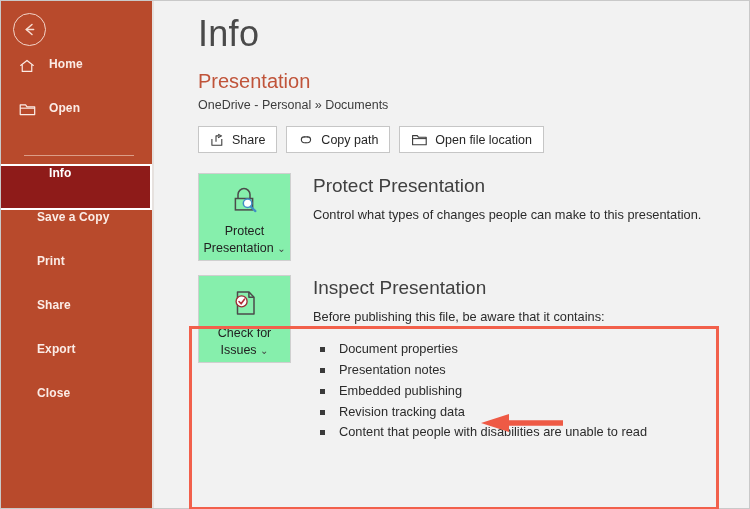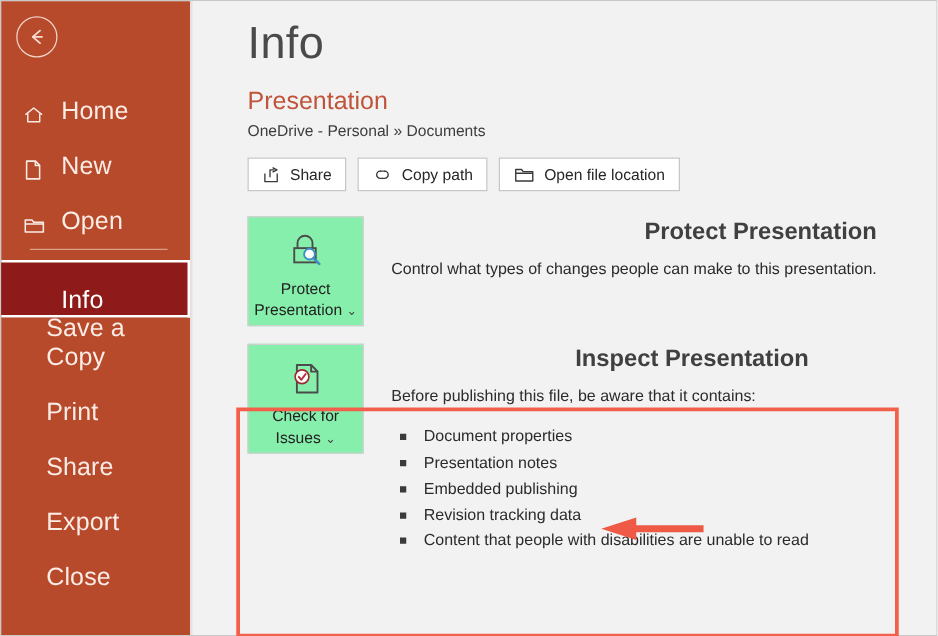--- a/index.html
+++ b/index.html
@@ -46,28 +46,29 @@
     justify-content: center;
     cursor: pointer;
   }
   .back-btn svg { display: block; }
 
   .nav {
     margin-top: 56px;
   }
   .nav-item {
     display: flex;
-    align-items: flex-end;
+    align-items: flex-start;
     height: 44px;
     padding-left: 17px;
-    font-size: 20px;
+    font-size: 12px;
     color: #fbece6;
     letter-spacing: .1px;
     cursor: pointer;
     box-sizing: border-box;
+    font-weight: bold;
   }
   .nav-item .nv-icon {
     width: 22px;
     flex: 0 0 22px;
     display: flex;
     align-items: center;
     justify-content: flex-start;
     margin-right: 9px;
   }
   .nav-item .nv-icon svg { display: block; }
@@ -176,23 +177,22 @@
   }
   .chev { font-size: 10px; color: #444; }
 
   .sec-body {
     margin-left: 22px;
     padding-top: 2px;
   }
   .sec-title {
     font-size: 19px;
     color: #404040;
-    font-weight: 700;
+    font-weight: 400;
     line-height: 1.2;
-    text-align: right;
   }
   .sec-desc {
     font-size: 12.8px;
     color: #2b2b2b;
     margin-top: 8px;
     line-height: 1.45;
   }
   .bullets {
     list-style: none;
     margin: 13px 0 0 0;
@@ -259,29 +259,20 @@
       <div class="nav-item">
         <span class="nv-icon">
           <svg width="18" height="18" viewBox="0 0 20 20">
             <path d="M3 9.4 L10 3.8 L17 9.4" fill="none" stroke="#fbece6" stroke-width="1.3" stroke-linecap="round" stroke-linejoin="round"></path>
             <path d="M4.7 8.6 V16 H15.3 V8.6" fill="none" stroke="#fbece6" stroke-width="1.3" stroke-linejoin="round"></path>
           </svg>
         </span>
         <span>Home</span>
       </div>
 
-      <div class="nav-item">
-        <span class="nv-icon">
-          <svg width="17" height="18" viewBox="0 0 17 19">
-            <path d="M3 2 H10.5 L14 5.6 V17 H3 Z" fill="none" stroke="#fbece6" stroke-width="1.3" stroke-linejoin="round"></path>
-            <path d="M10.4 2 V5.7 H14" fill="none" stroke="#fbece6" stroke-width="1.3" stroke-linejoin="round"></path>
-          </svg>
-        </span>
-        <span>New</span>
-      </div>
 
       <div class="nav-item">
         <span class="nv-icon">
           <svg width="19" height="17" viewBox="0 0 20 18">
             <path d="M2.3 14.4 V4.2 H8 L9.5 6.2 H17.6 V14.4 Z" fill="none" stroke="#fbece6" stroke-width="1.3" stroke-linejoin="round"></path>
             <line x1="2.3" y1="7.6" x2="17.6" y2="7.6" stroke="#fbece6" stroke-width="1.2"></line>
           </svg>
         </span>
         <span>Open</span>
       </div>

